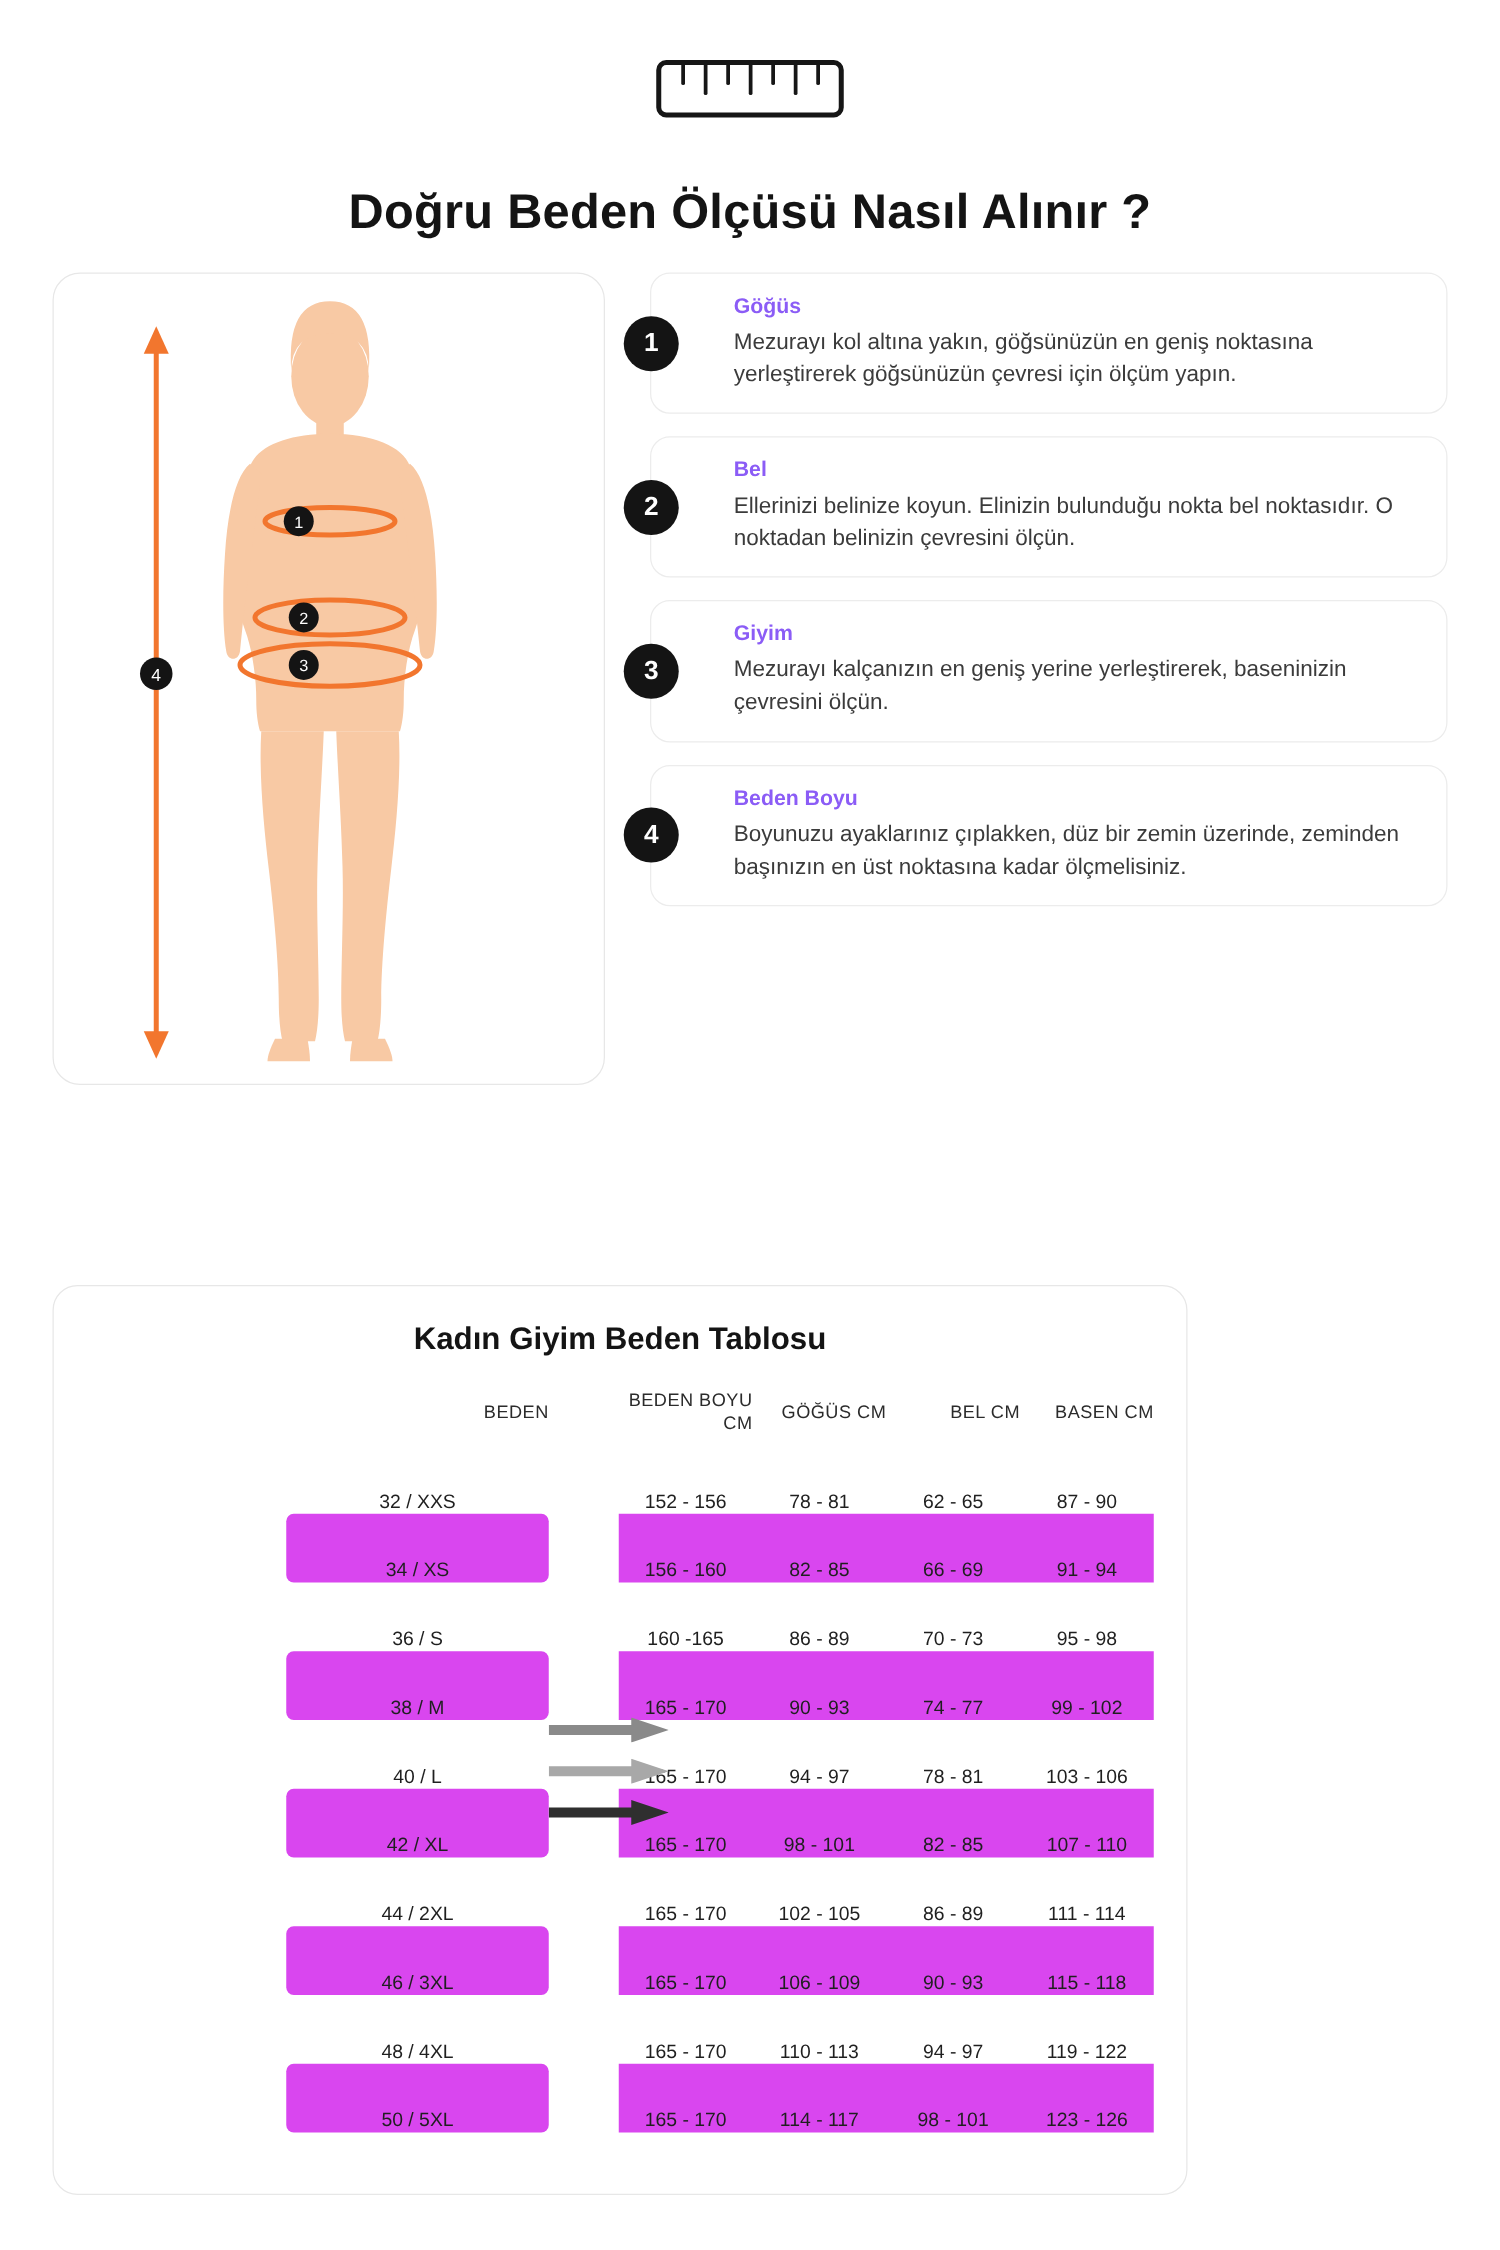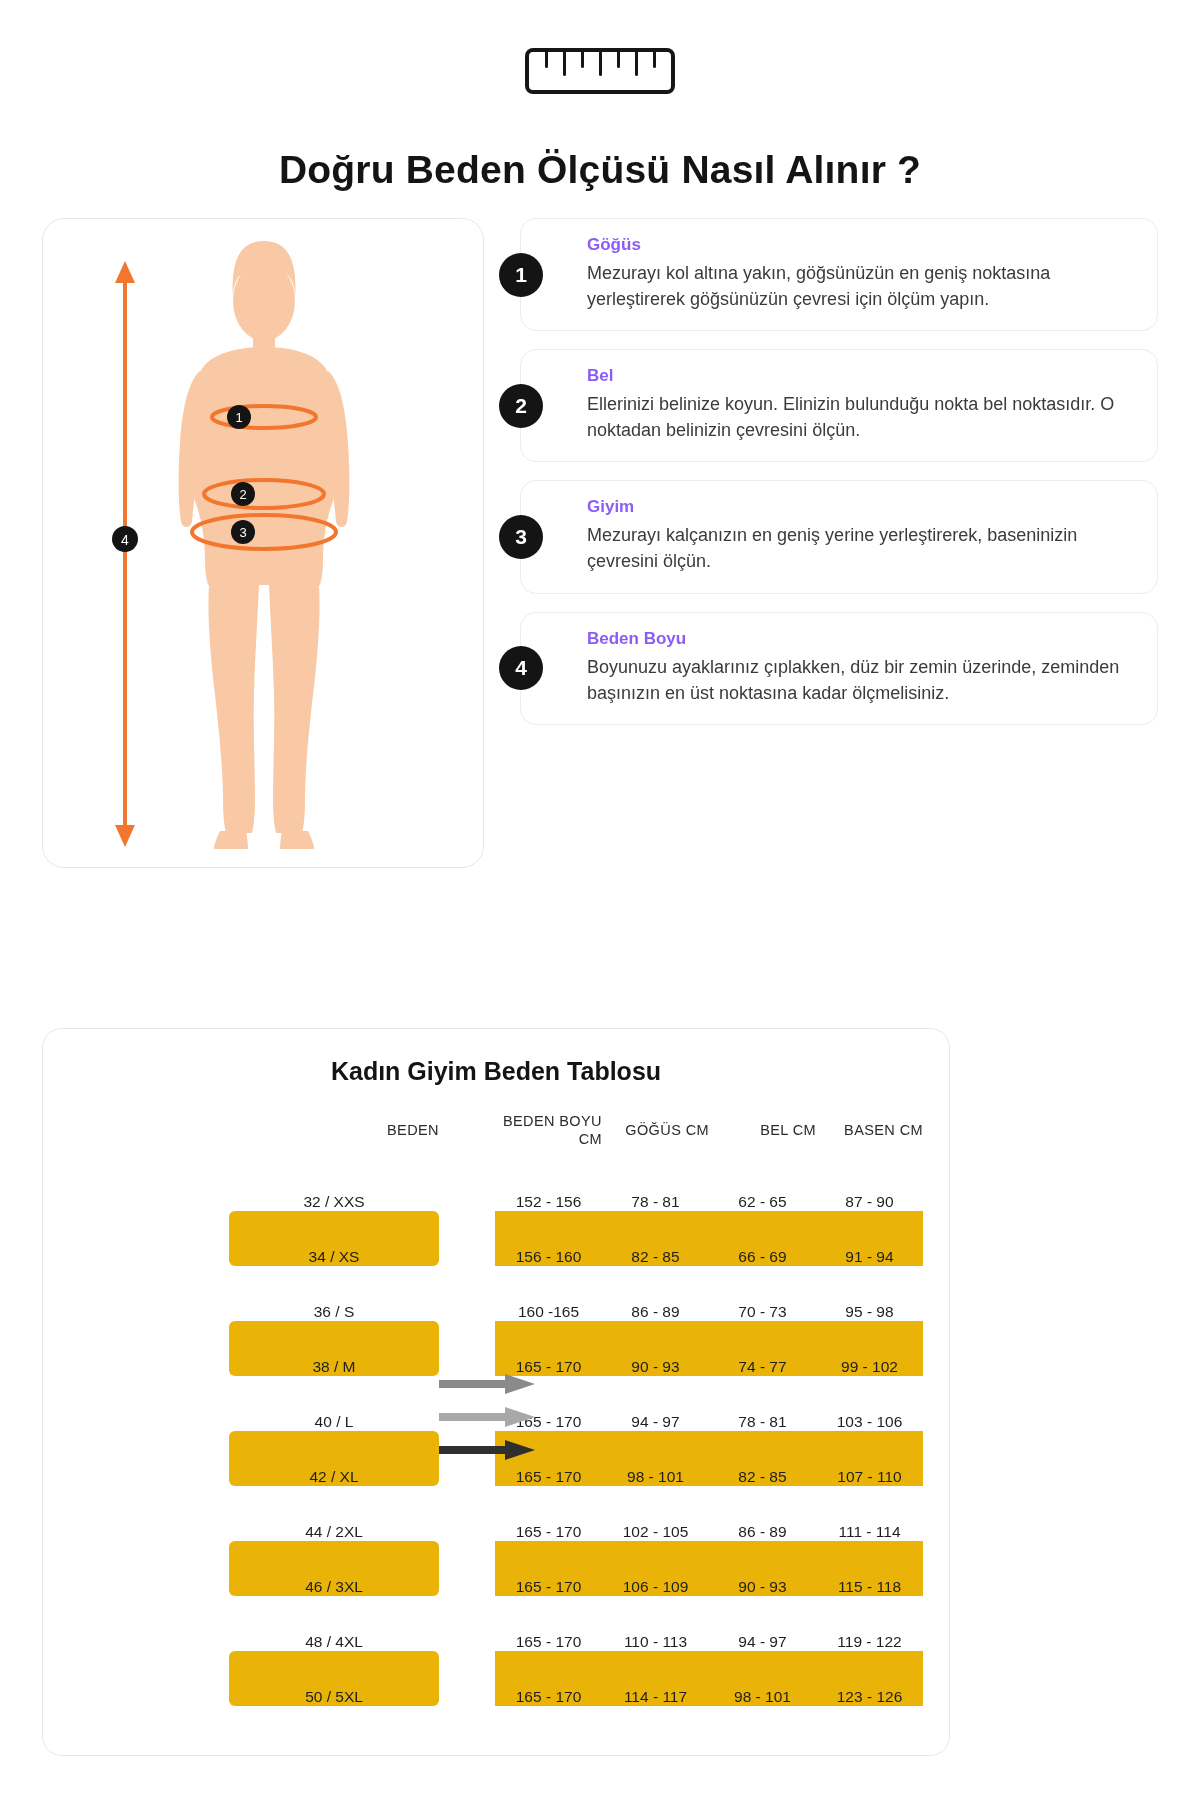--- a/index.html
+++ b/index.html
@@ -136,21 +136,21 @@
   .hdr-cell { flex: 1; line-height: 1.25; text-align: right; }
 
   .row {
     display: flex;
     height: 55px;
     align-items: flex-end;
     font-size: 15.5px;
     color: #1f1f1f;
     text-align: center;
   }
-  .row.alt { background: #eab308; }
+  .row.alt { background: #d946ef; }
   .cell { flex: 1; }
   .row.left-row { justify-content: center; border-radius: 6px; }
 
   
   .arrows {
     position: absolute;
     left: 396px;
     top: 270px;
     width: 110px;
   }

